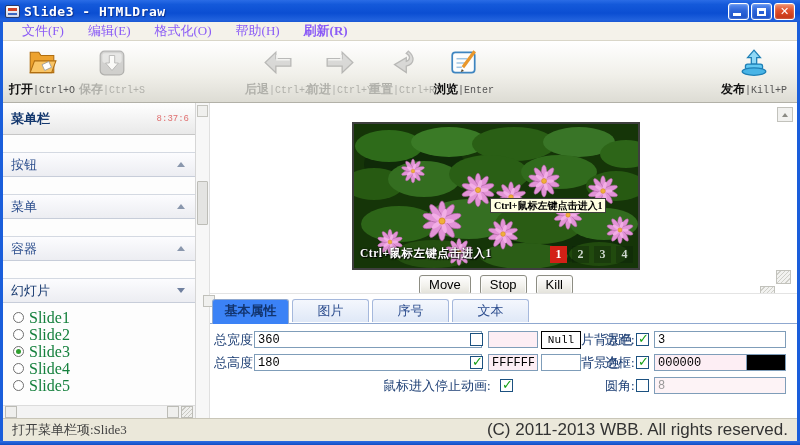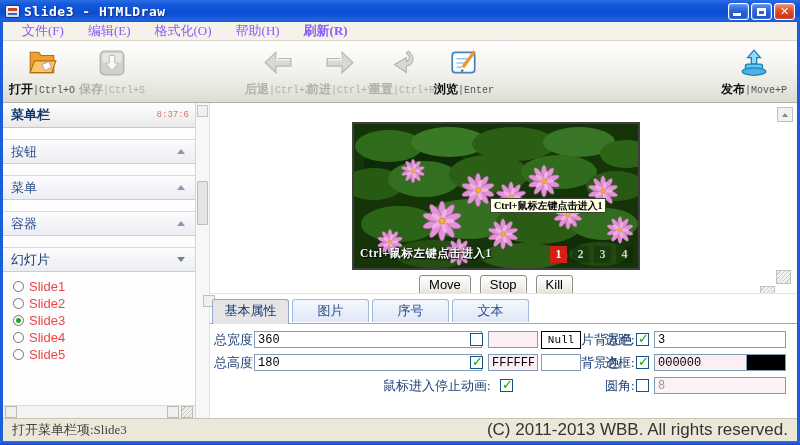--- a/index.html
+++ b/index.html
@@ -49,37 +49,37 @@
   .tlabel .short { font-weight:normal; font-size:10px; color:#555; font-family:"Liberation Mono",monospace;}
   .titem.disabled .ticon { filter:grayscale(1) opacity(0.45); }
   .titem.disabled .tlabel, .titem.disabled .short { color:#b0b0aa; }
   .sp-open { margin-left:10px;text-align:center; } .sp-save { margin-left:12px; }
   .sp-back { margin-left:108px;text-align:right; } .sp-mid { margin-left:4px; }
   .sp-pub { margin-left:auto; margin-right:14px; }
 
   
   .sidebar { position:absolute; left:3px; top:103px; width:193px; bottom:27px; background:#fdfdfd;
     border-right:1px solid #d6d6d6; }
-  .sb-header { height:25px; background:linear-gradient(#ffffff,#e9e9e9); border-bottom:1px solid #c6c6c6;
+  .sb-header { height:32px; background:linear-gradient(#ffffff,#e9e9e9); border-bottom:1px solid #c6c6c6;
     display:flex; align-items:center; padding:0 6px 0 8px;}
   .sb-title { font-weight:bold; font-size:13px; color:#14386e;}
   .sb-badge { margin-left:auto; font-size:9px; color:#e07070; font-family:"Liberation Mono",monospace;}
-  .sec { height:25px; margin-top:11px; background:linear-gradient(#fcfcfe,#ecedf2);
+  .sec { height:25px; margin-top:17px; background:linear-gradient(#fcfcfe,#ecedf2);
     border-top:1px solid #d4d9e2; border-bottom:1px solid #c7cdd9; display:flex; align-items:center;
     padding:0 10px 0 8px; cursor:default;}
   .sec-label { font-size:13px; color:#2b4d8c; }
   .sec.expanded .sec-label { font-weight:normal; color:#17396f;}
   .arr { margin-left:auto; width:0; height:0; border-left:4px solid transparent; border-right:4px solid transparent;
     border-bottom:5px solid #8a97ad; }
   .sec.expanded .arr { border-bottom:none; border-top:5px solid #70809f; }
   .slide-list { padding:6px 0 0 10px; }
   .slide-item { height:17px; display:flex; align-items:center; gap:5px; }
   .rad { width:11px; height:11px; border:1px solid #707070; border-radius:50%; background:#fff; position:relative; flex:0 0 auto;}
   .rad.selected::after { content:""; position:absolute; left:2px; top:2px; width:5px; height:5px; border-radius:50%; background:#2f9e2f;}
-  .slide-label { font-size:13px; color:#ef4444; font-family:Liberation Sans, sans-serif;}
+  .slide-label { font-size:16px; color:#15803d; font-family:Liberation Serif, serif;}
   .sb-hscroll { position:absolute; left:0; bottom:0; height:13px; width:100%; background:#f3f3f3; border-top:1px solid #dcdcdc;}
   .mini-box { position:absolute; top:0; width:12px; height:12px; background:#efefed; border:1px solid #bcbcb6;}
   .mini-grip { background:repeating-linear-gradient(135deg,#efefed,#efefed 2px,#c8c8c2 2px,#c8c8c2 3px);}
 
   
   .vsplit { position:absolute; left:196px; top:103px; width:14px; bottom:27px; background:#f7f7f7;
     border-right:1px solid #e0e0e0;}
   .vsplit .box { position:absolute; left:1px; width:11px; height:12px; background:#f0f0ee; border:1px solid #c4c4be;}
   .vsplit .thumb { position:absolute; left:1px; top:78px; width:11px; height:44px; background:#e4e4e2;
     border:1px solid #bdbdb7; border-radius:1px;}
@@ -112,21 +112,21 @@
     background:linear-gradient(#ffffff,#f2f1ec 55%,#e2e1d9); box-shadow:inset 0 0 0 1px #fbfbf9;
     font-size:13px; font-family:"Liberation Sans",sans-serif; line-height:18px; cursor:default;}
 
   
   .prop { position:absolute; left:0; top:190px; width:587px; height:125px; background:#fff; border-top:1px solid #e4e4e4;}
   .panel-handle { position:absolute; left:-7px; top:1px; width:12px; height:12px; background:#f0f0ee; border:1px solid #c0c0ba;}
   .tabs { position:absolute; left:2px; top:5px; height:24px; display:flex; gap:3px; z-index:2;}
   .tab { width:77px; height:23px; line-height:22px; text-align:center; font-size:13px; color:#2c4d8e;
     border:1px solid #a5b8dc; border-bottom:none; border-radius:3px 3px 0 0;
     background:linear-gradient(#f4f7fd,#dfe8f7); cursor:default;}
-  .tab.active { background:#e5e5e5; font-weight:normal; color:#12346e; height:25px; border-color:#8fa8d0;text-align:center;}
+  .tab.active { background:#3b82f6; font-weight:bold; color:#12346e; height:25px; border-color:#8fa8d0;text-align:center;}
   .tabline { position:absolute; left:0; top:29px; width:100%; height:1px; background:#8fa8d0;}
   .fld-label { position:absolute; font-size:13px; color:#1c3e74; white-space:nowrap; line-height:17px;}
   .txt { position:absolute; height:17px; border:1px solid #7f9db9; background:#fff; font-size:12px;
     padding:0 3px; font-family:"Liberation Mono",monospace; color:#000;}
   .txt.pink { background:#fdeef4; }
   .txt.dim  { background:#fdf3f6; color:#999; }
   .cb { position:absolute; width:13px; height:13px; border:1px solid #1c5180; background:#fff; margin-top:2px;}
   .cb.checked::after { content:"✓"; position:absolute; left:1px; top:-3px; color:#14a014; font-weight:bold;
     font-size:13px; font-family:"DejaVu Sans",sans-serif;}
   .swatch { position:absolute; height:17px; border:1px solid #7f9db9; }
@@ -228,21 +228,21 @@
       <div class="tlabel"><span>浏览</span><span class="short">|Enter</span></div>
     </div>
     <div class="titem sp-pub">
       <div class="ticon">
         <svg viewBox="0 0 28 28">
             <polygon points="14,2 20,9 16.5,9 16.5,15 11.5,15 11.5,9 8,9" fill="#8fd8f6" stroke="#1e7fb5" stroke-width="1.2"></polygon>
             <rect x="6" y="15" width="16" height="5" rx="2" fill="#62c8f2" stroke="#1e7fb5" stroke-width="1.2"></rect>
             <ellipse cx="14" cy="22" rx="11" ry="3.5" fill="#48b4e6" stroke="#1e7fb5" stroke-width="1.2"></ellipse>
           </svg>
       </div>
-      <div class="tlabel"><span>发布</span><span class="short">|Move+P</span></div>
+      <div class="tlabel"><span>发布</span><span class="short">|Kill+P</span></div>
     </div>
   </div>
 
   <div class="sidebar">
     <div class="sb-header">
       <span class="sb-title">菜单栏</span>
       <span class="sb-badge">8:37:6</span>
     </div>
     <div class="sec">
       <span class="sec-label">按钮</span>

